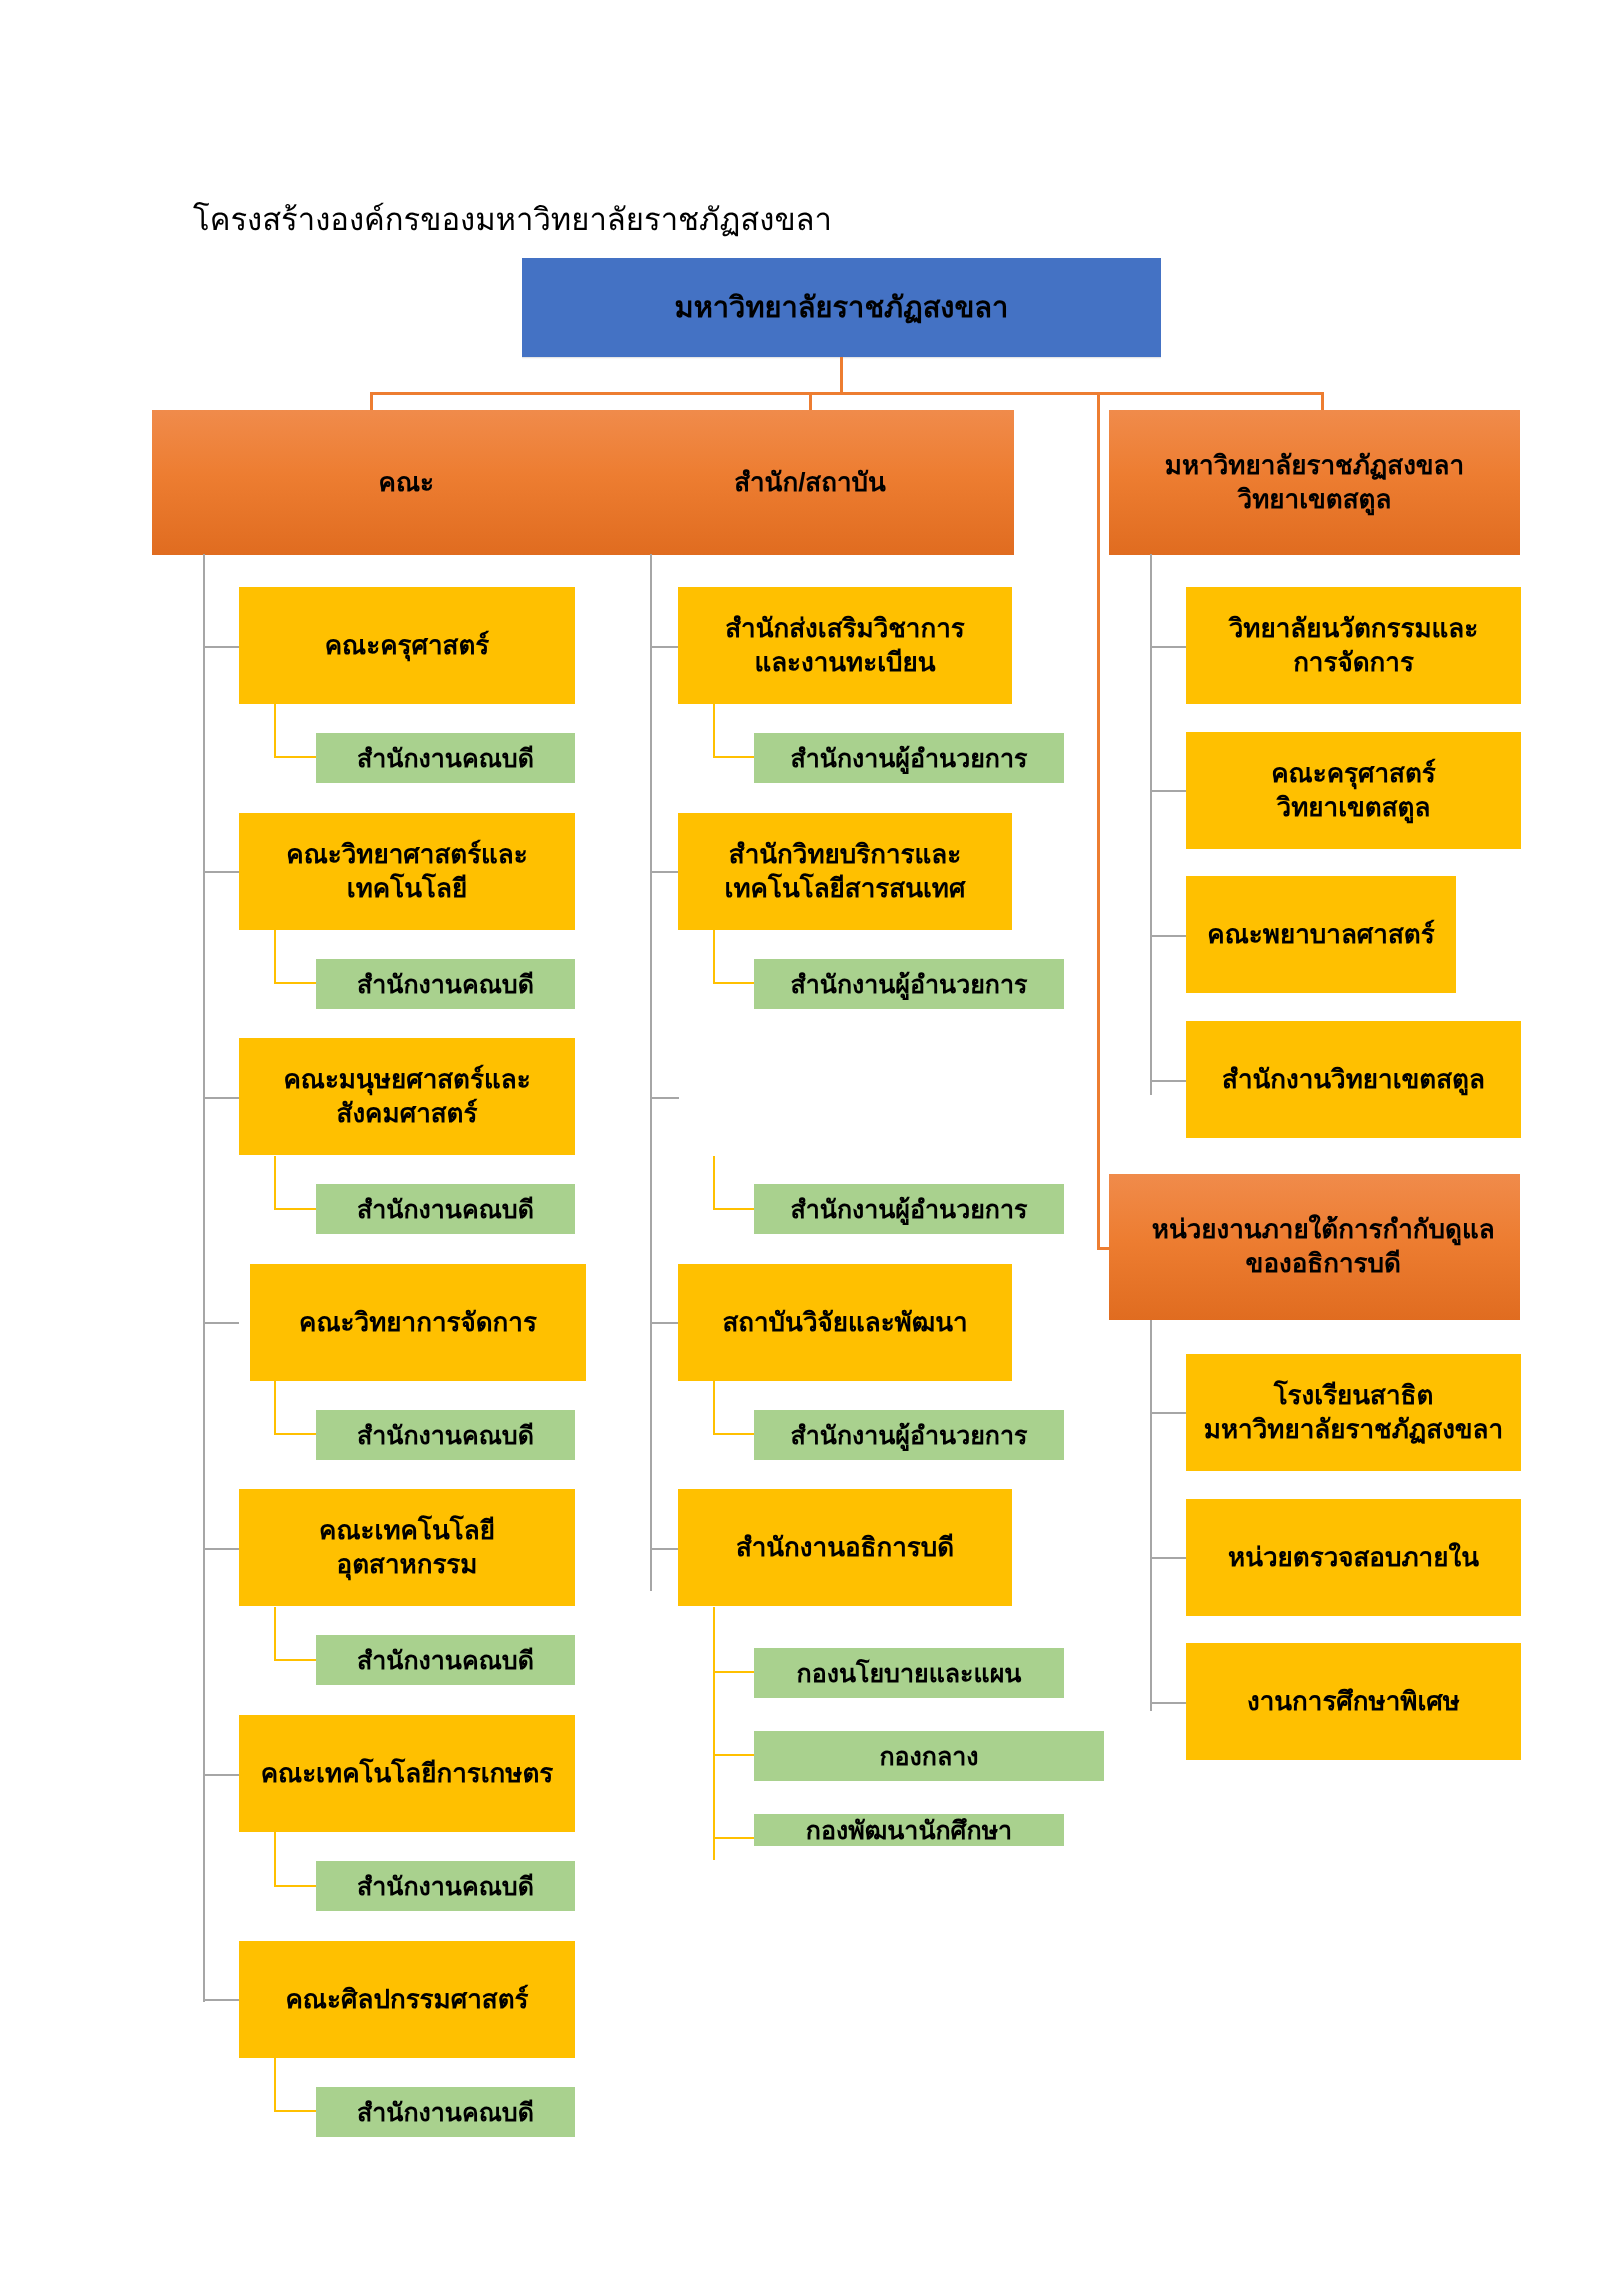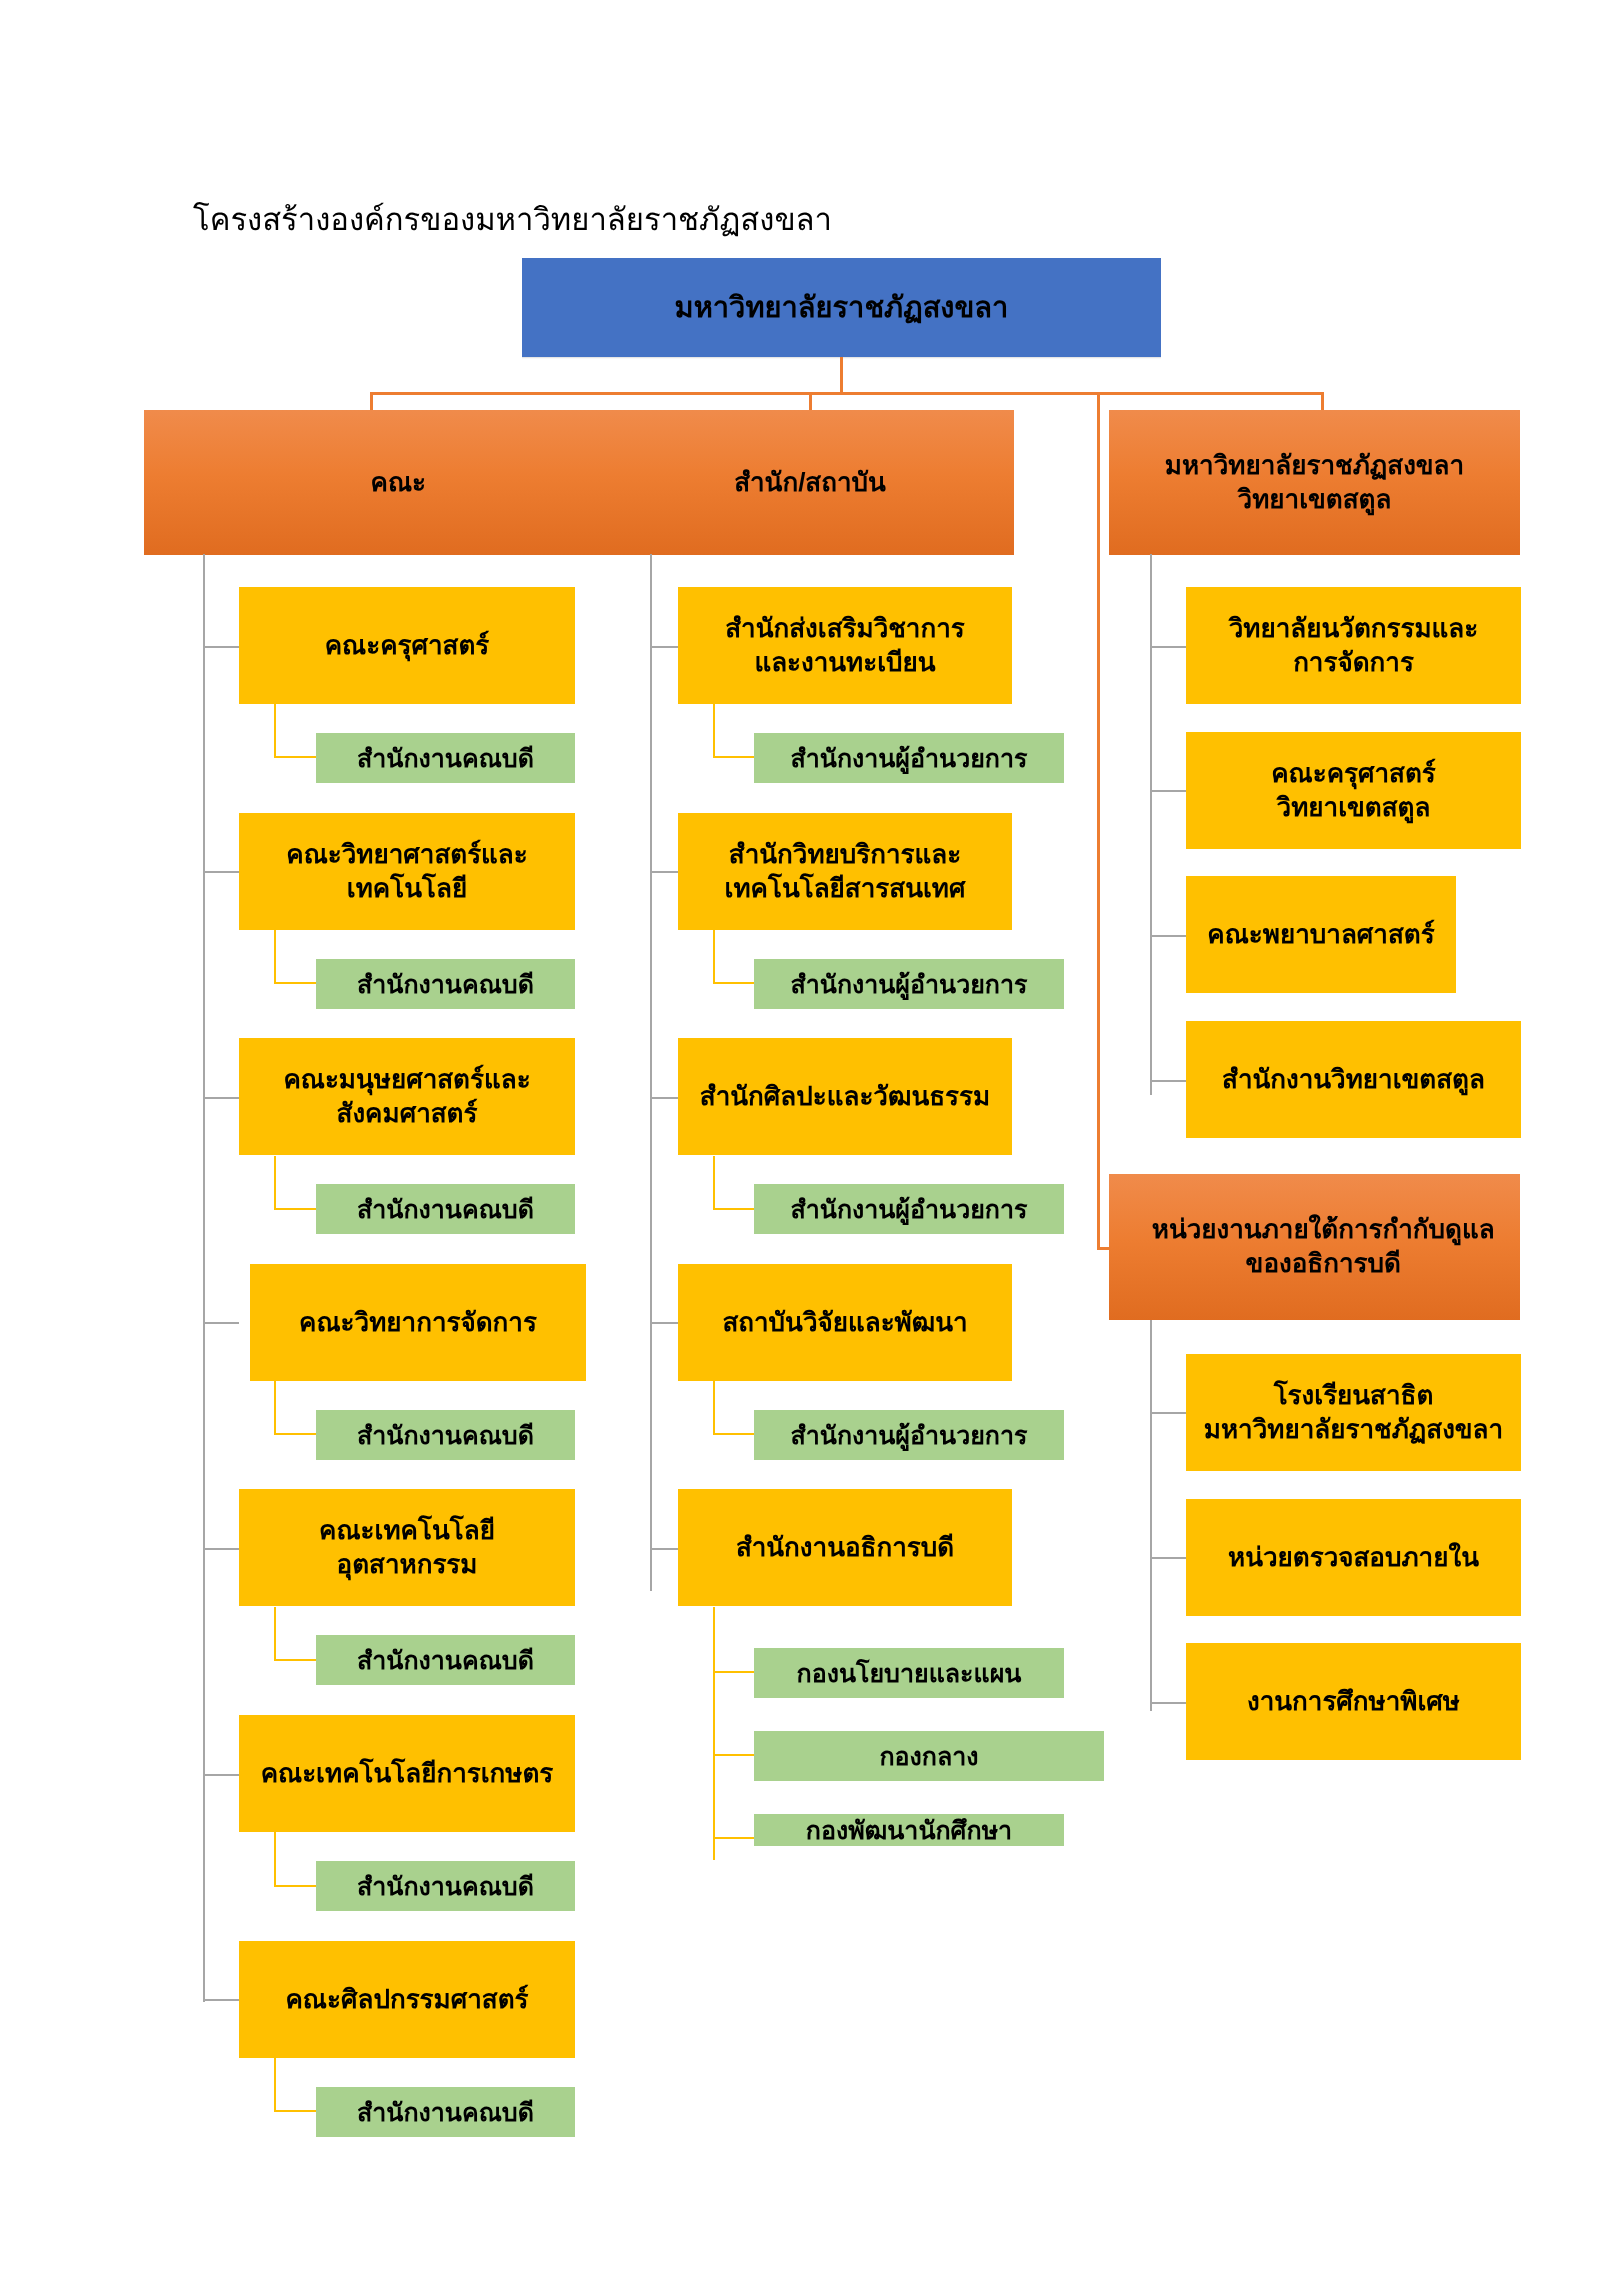--- a/index.html
+++ b/index.html
@@ -84,21 +84,21 @@
 
   <div class="line h orange" style="left:370px;top:392px;width:953px;height:2.6px;"></div>
 
   <div class="line v orange" style="left:370px;top:392px;width:2.6px;height:18px;"></div>
   <div class="line v orange" style="left:809px;top:392px;width:2.6px;height:18px;"></div>
   <div class="line v orange" style="left:1321px;top:392px;width:2.6px;height:18px;"></div>
 
   <div class="line v orange" style="left:1097px;top:392px;width:2.6px;height:858px;"></div>
   <div class="line h orange" style="left:1097px;top:1247px;width:14.3px;height:2.6px;"></div>
 
-  <div class="node cat" style="left:144px;top:410px;width:499px;height:145px;padding-left:16px;">คณะ</div>
+  <div class="node cat" style="left:152px;top:410px;width:499px;height:145px;padding-left:16px;">คณะ</div>
 
   <div class="line v gray" style="left:203px;top:554px;width:2px;height:1448px;"></div>
 
   <div class="line h gray" style="left:203px;top:646px;width:36px;height:2px;"></div>
   <div class="node amber" style="left:239px;top:587px;width:336px;height:117px;">คณะครุศาสตร์</div>
   <div class="line v amber" style="left:274px;top:704px;width:2px;height:53px;"></div>
   <div class="line h amber" style="left:274px;top:756px;width:42px;height:2px;"></div>
   <div class="node green" style="left:316px;top:733px;width:259px;height:50px;">สำนักงานคณบดี</div>
 
   <div class="line h gray" style="left:203px;top:871px;width:36px;height:2px;"></div>
@@ -152,21 +152,20 @@
   <div class="node green" style="left:754px;top:733px;width:310px;height:50px;">สำนักงานผู้อำนวยการ</div>
 
   <div class="line h gray" style="left:650px;top:871px;width:29px;height:2px;"></div>
   <div class="node amber" style="left:678px;top:813px;width:334px;height:117px;">สำนักวิทยบริการและ
 เทคโนโลยีสารสนเทศ</div>
   <div class="line v amber" style="left:713px;top:930px;width:2px;height:53px;"></div>
   <div class="line h amber" style="left:713px;top:982px;width:42px;height:2px;"></div>
   <div class="node green" style="left:754px;top:959px;width:310px;height:50px;">สำนักงานผู้อำนวยการ</div>
 
   <div class="line h gray" style="left:650px;top:1097px;width:29px;height:2px;"></div>
-  <div class="node amber" style="left:678px;top:1038px;width:334px;height:117px;">สำนักศิลปะและวัฒนธรรม</div>
   <div class="line v amber" style="left:713px;top:1156px;width:2px;height:53px;"></div>
   <div class="line h amber" style="left:713px;top:1208px;width:42px;height:2px;"></div>
   <div class="node green" style="left:754px;top:1184px;width:310px;height:50px;">สำนักงานผู้อำนวยการ</div>
 
   <div class="line h gray" style="left:650px;top:1322px;width:29px;height:2px;"></div>
   <div class="node amber" style="left:678px;top:1264px;width:334px;height:117px;">สถาบันวิจัยและพัฒนา</div>
   <div class="line v amber" style="left:713px;top:1381px;width:2px;height:53px;"></div>
   <div class="line h amber" style="left:713px;top:1433px;width:42px;height:2px;"></div>
   <div class="node green" style="left:754px;top:1410px;width:310px;height:50px;">สำนักงานผู้อำนวยการ</div>
 

